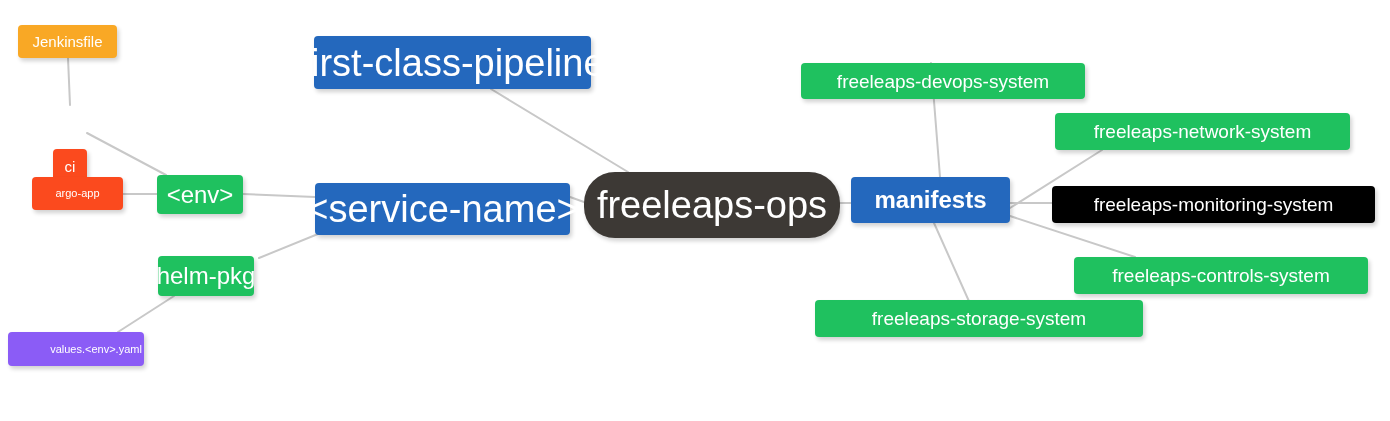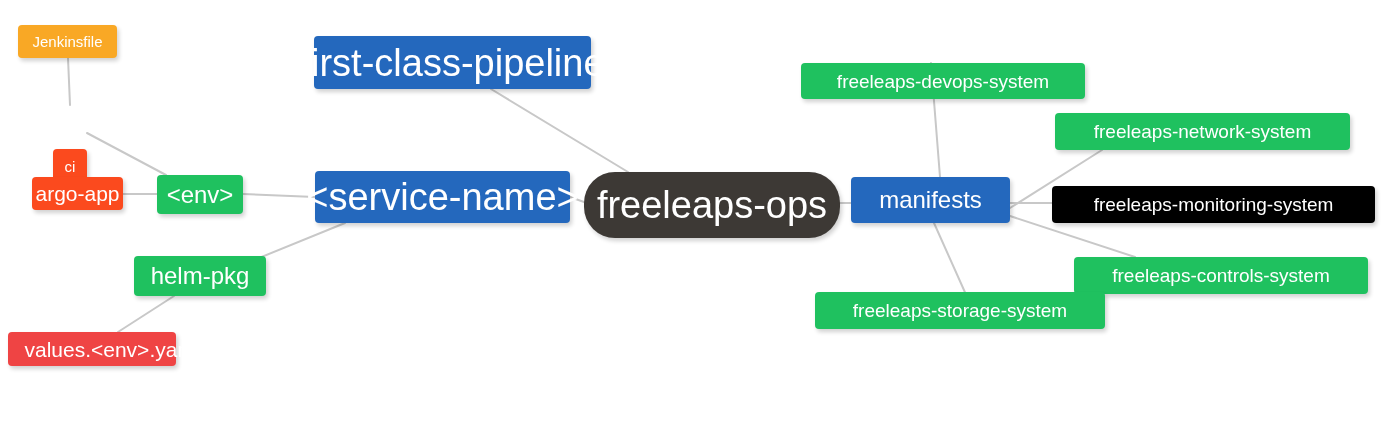--- a/index.html
+++ b/index.html
@@ -37,21 +37,21 @@
     white-space: nowrap;
     line-height: 1;
     text-align: center;
     box-shadow: 2px 3px 4px rgba(0,0,0,0.18);
     user-select: none;
   }
   .node.root {
     border-radius: 3px;
   }
   .tiny   { font-size: 15px; }
-  .small  { font-size: 21px; align-items: center; }
+  .small  { font-size: 11px; align-items: center; }
   .med    { font-size: 19px; }
   .large  { font-size: 24px; }
   .xlarge { font-size: 38px; }
 </style>
 </head>
 <body>
 
 <div id="canvas">
   <svg id="edges" viewBox="0 0 1390 421" width="1390" height="421">
       <line x1="68" y1="58" x2="70" y2="105" stroke="#c8c8c8" stroke-width="2" stroke-linecap="round"></line>
@@ -75,47 +75,47 @@
       </div>
       <div class="node tiny" style="left: 53px; top: 105px; width: 34px; height: 34px; background: rgb(251, 74, 30); margin-top: 44px;">
         <span>ci</span>
       </div>
       <div class="node small" style="left: 32px; top: 177px; width: 91px; height: 33px; background: rgb(251, 74, 30);">
         <span>argo-app</span>
       </div>
       <div class="node large" style="left: 157px; top: 175px; width: 86px; height: 39px; background: rgb(31, 193, 95); align-items: center;">
         <span>&lt;env&gt;</span>
       </div>
-      <div class="node large" style="left: 134px; top: 256px; width: 132px; height: 40px; background: rgb(31, 193, 95); text-align: right;">
+      <div class="node large" style="left: 158px; top: 256px; width: 96px; height: 40px; background: rgb(31, 193, 95); text-align: right;">
         <span>helm-pkg</span>
       </div>
-      <div class="node small" style="left: 8px; top: 332px; width: 168px; height: 34px; background: #ef4444; padding-left: 40px;">
+      <div class="node small" style="left: 8px; top: 332px; width: 136px; height: 34px; background: #8b5cf6; padding-left: 40px;">
         <span>values.&lt;env&gt;.yaml</span>
       </div>
       <div class="node xlarge" style="left: 314px; top: 36px; width: 277px; height: 53px; background: rgb(36, 104, 189);">
         <span>first-class-pipeline</span>
       </div>
-      <div class="node xlarge" style="left: 315px; top: 171px; width: 255px; height: 52px; background: rgb(36, 104, 189);">
+      <div class="node xlarge" style="left: 315px; top: 183px; width: 255px; height: 52px; background: rgb(36, 104, 189);">
         <span>&lt;service-name&gt;</span>
       </div>
       <div class="node xlarge root" style="left: 584px; top: 172px; width: 256px; height: 66px; background: rgb(61, 57, 53); border-radius: 31px;">
         <span>freeleaps-ops</span>
       </div>
-      <div class="node large" style="left: 851px; top: 177px; width: 159px; height: 46px; background: rgb(36, 104, 189);">
+      <div class="node large" style="left: 851px; top: 177px; width: 159px; height: 46px; background: rgb(36, 104, 189); font-weight: bold;">
         <span>manifests</span>
       </div>
       <div class="node med" style="left: 801px; top: 39px; width: 284px; height: 36px; background: rgb(31, 193, 95); margin-top: 24px;">
         <span>freeleaps-devops-system</span>
       </div>
       <div class="node med" style="left: 1055px; top: 113px; width: 295px; height: 37px; background: rgb(31, 193, 95);">
         <span>freeleaps-network-system</span>
       </div>
       <div class="node med" style="left: 1052px; top: 186px; width: 323px; height: 37px; background: #000000;">
         <span>freeleaps-monitoring-system</span>
       </div>
       <div class="node med" style="left: 1058px; top: 257px; width: 294px; height: 37px; background: rgb(31, 193, 95); margin-left: 16px;">
         <span>freeleaps-controls-system</span>
       </div>
-      <div class="node med" style="left: 815px; top: 292px; width: 290px; height: 37px; background: rgb(31, 193, 95);">
+      <div class="node med" style="left: 815px; top: 300px; width: 328px; height: 37px; background: rgb(31, 193, 95);">
         <span>freeleaps-storage-system</span>
       </div>
     </div>
 </div>
 
 </body></html>

